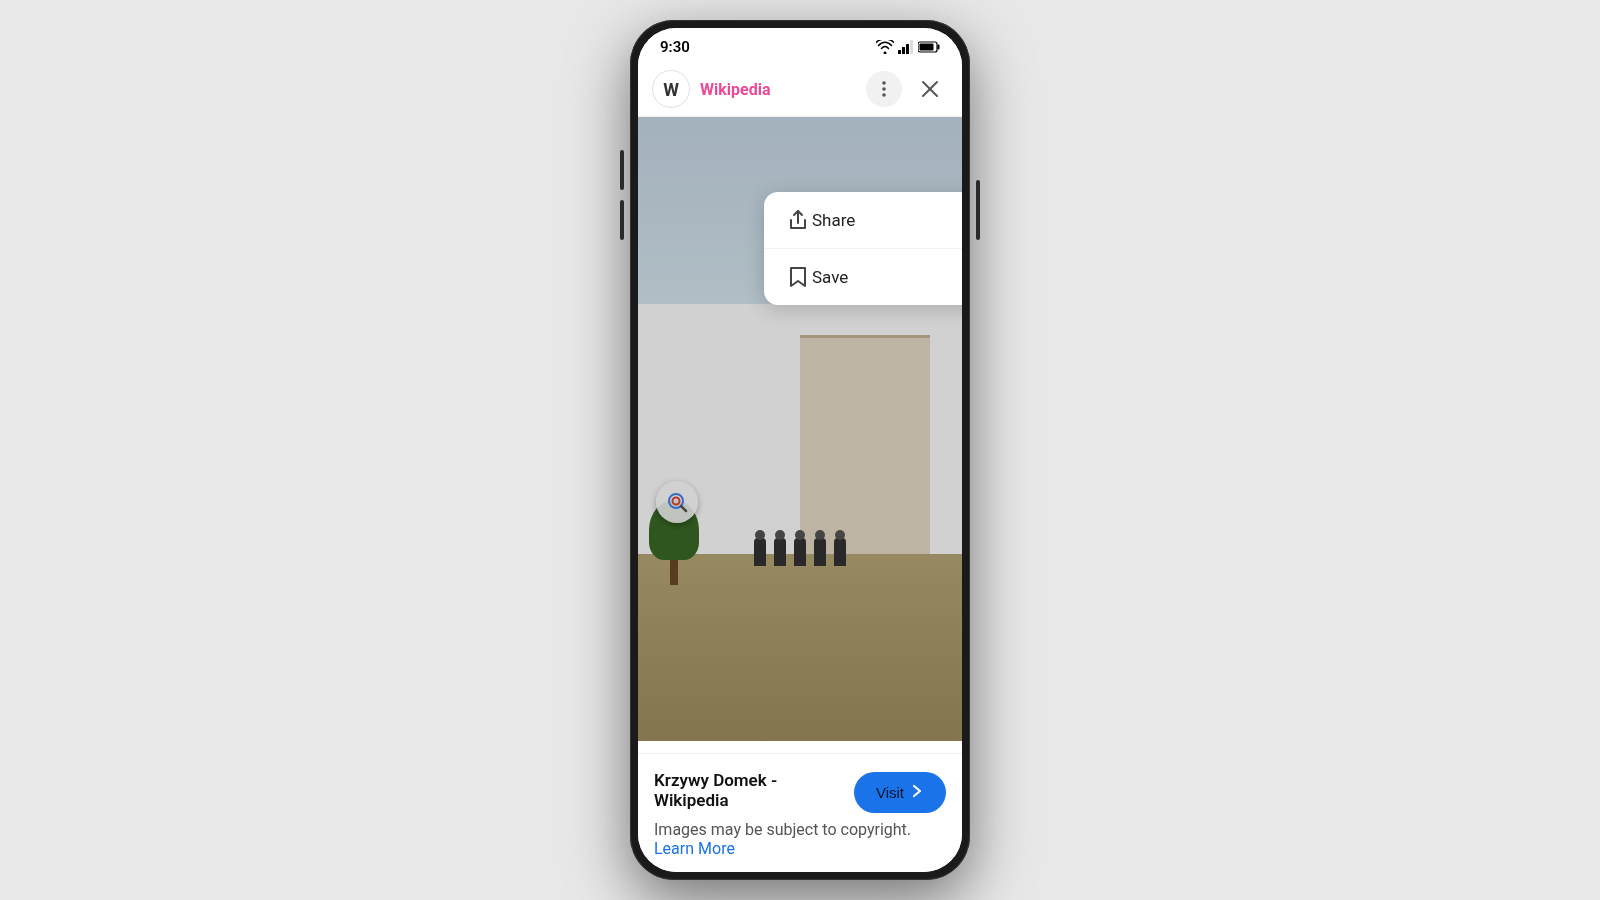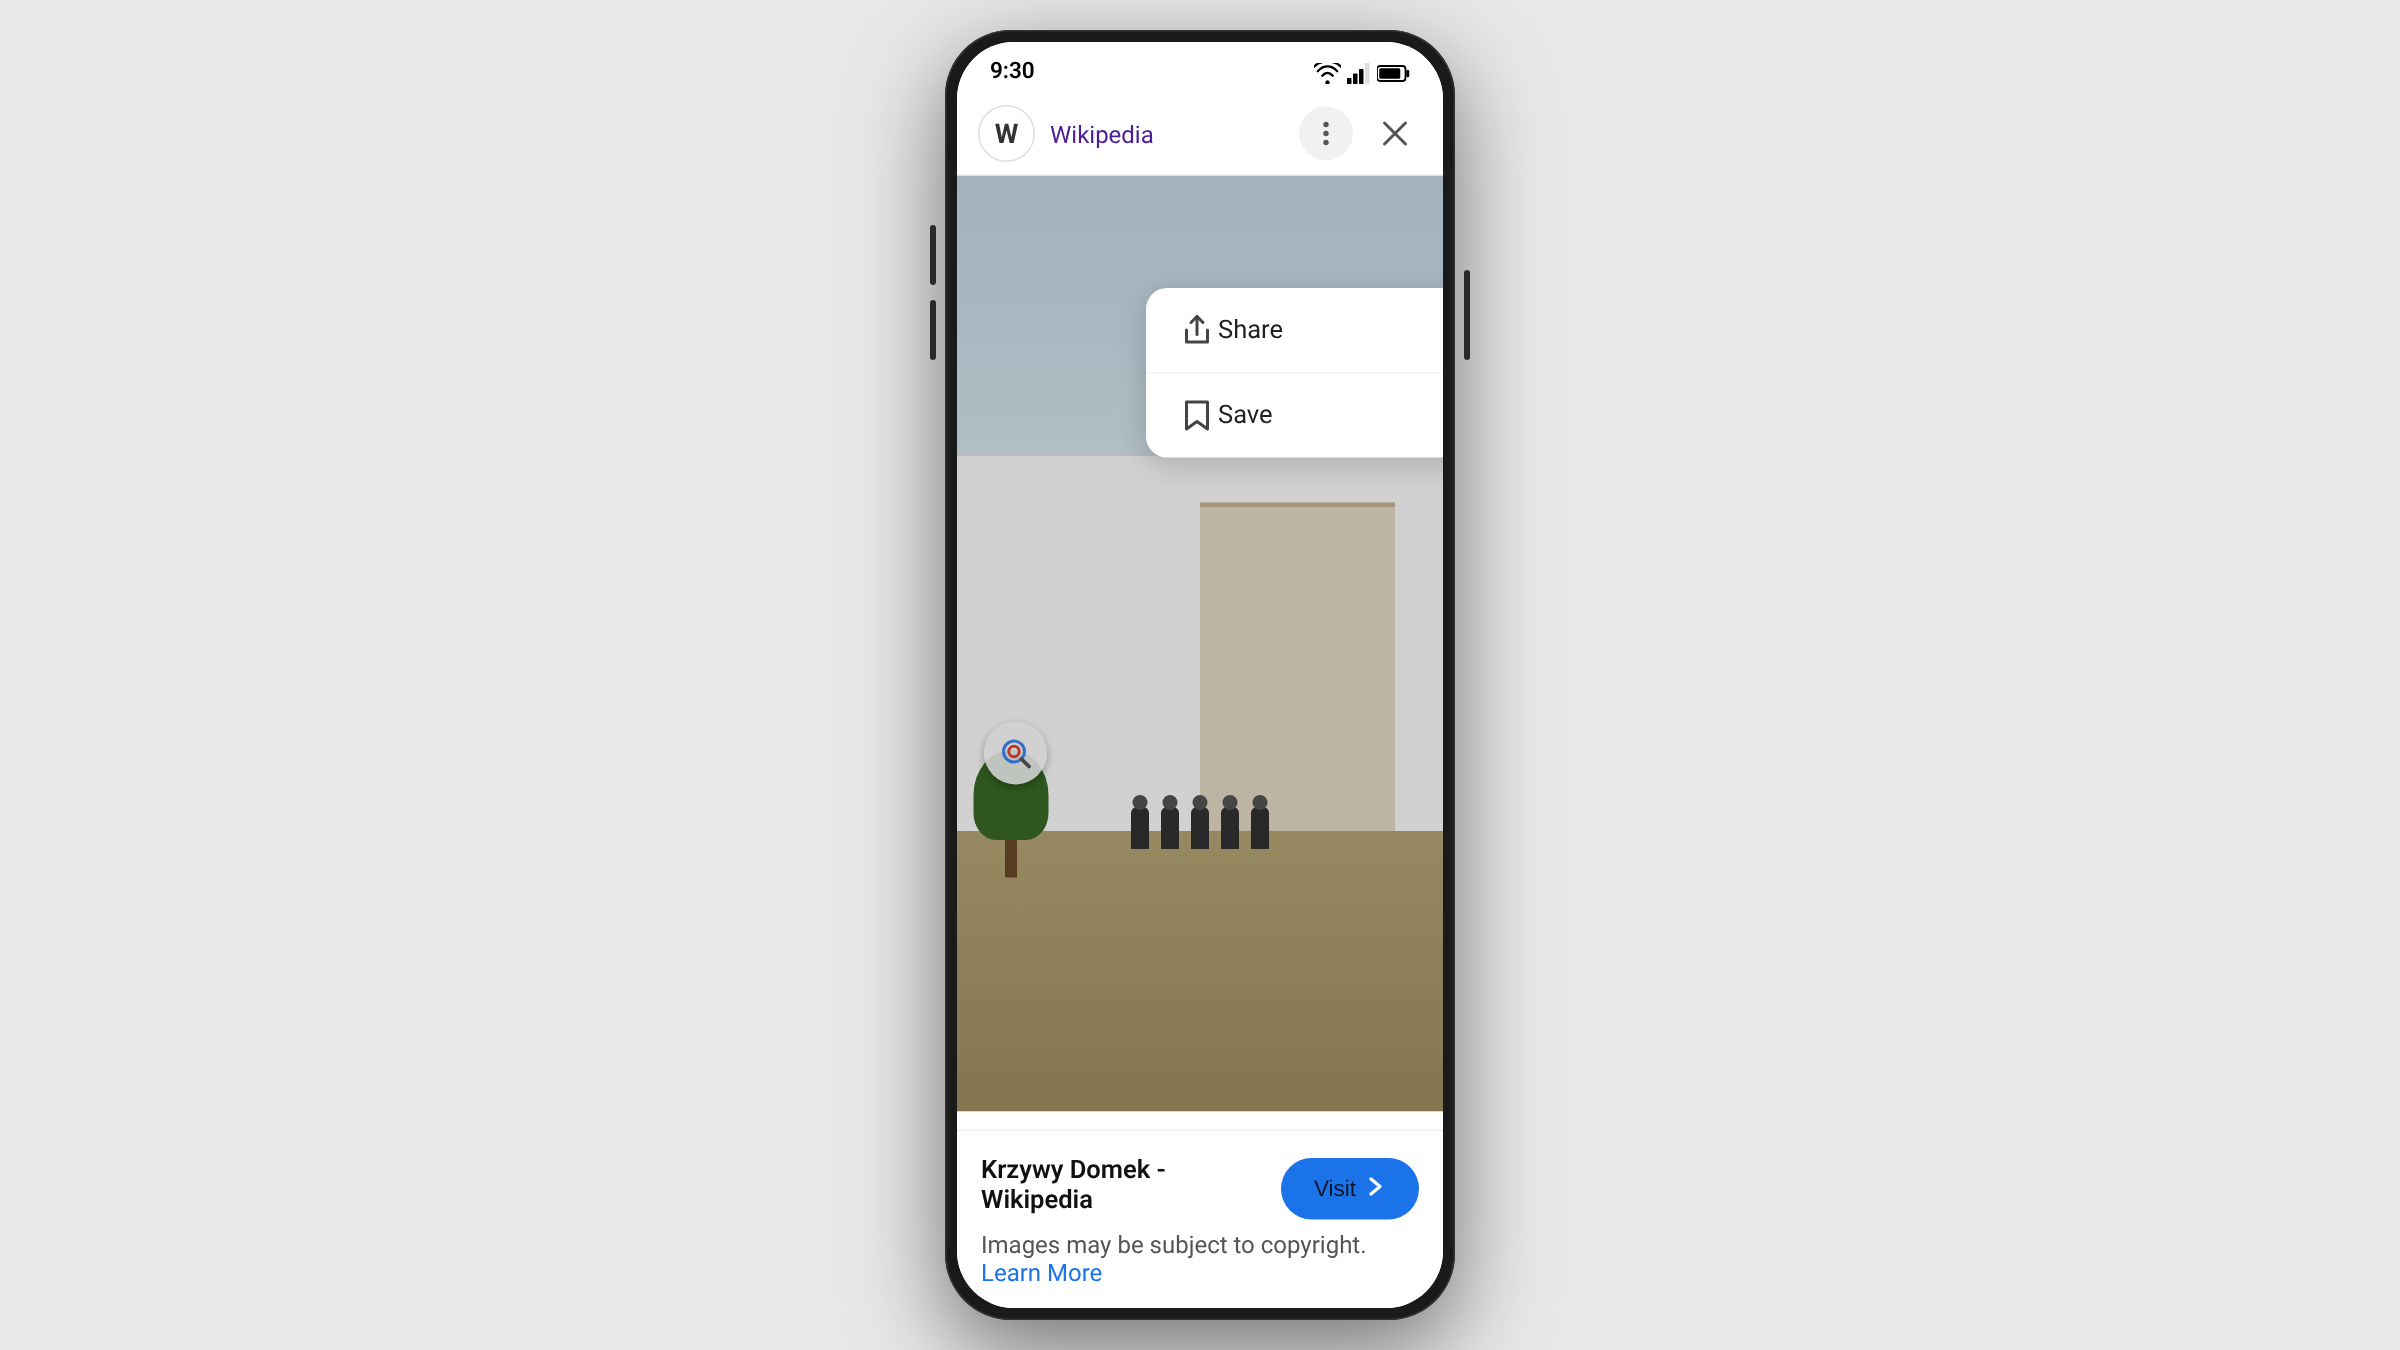--- a/index.html
+++ b/index.html
@@ -33,21 +33,21 @@
       overflow: hidden;
       position: relative;
       display: flex;
       flex-direction: column;
     }
 
     
     .status-bar {
       display: flex;
       justify-content: space-between;
-      align-items: flex-end;
+      align-items: center;
       padding: 10px 22px 6px 22px;
       background: #fff;
       flex-shrink: 0;
     }
 
     .status-time {
       font-size: 15px;
       font-weight: 600;
       color: #000;
     }
@@ -78,22 +78,22 @@
       align-items: center;
       justify-content: center;
       font-size: 18px;
       font-weight: bold;
       color: #333;
       flex-shrink: 0;
     }
 
     .site-name {
       font-size: 16px;
-      color: #4c1d95;
-      font-weight: 400;
+      color: #ec4899;
+      font-weight: 700;
       flex: 1;
     }
 
     .more-btn {
       width: 36px;
       height: 36px;
       border-radius: 50%;
       background: #f1f1f1;
       display: flex;
       align-items: center;

